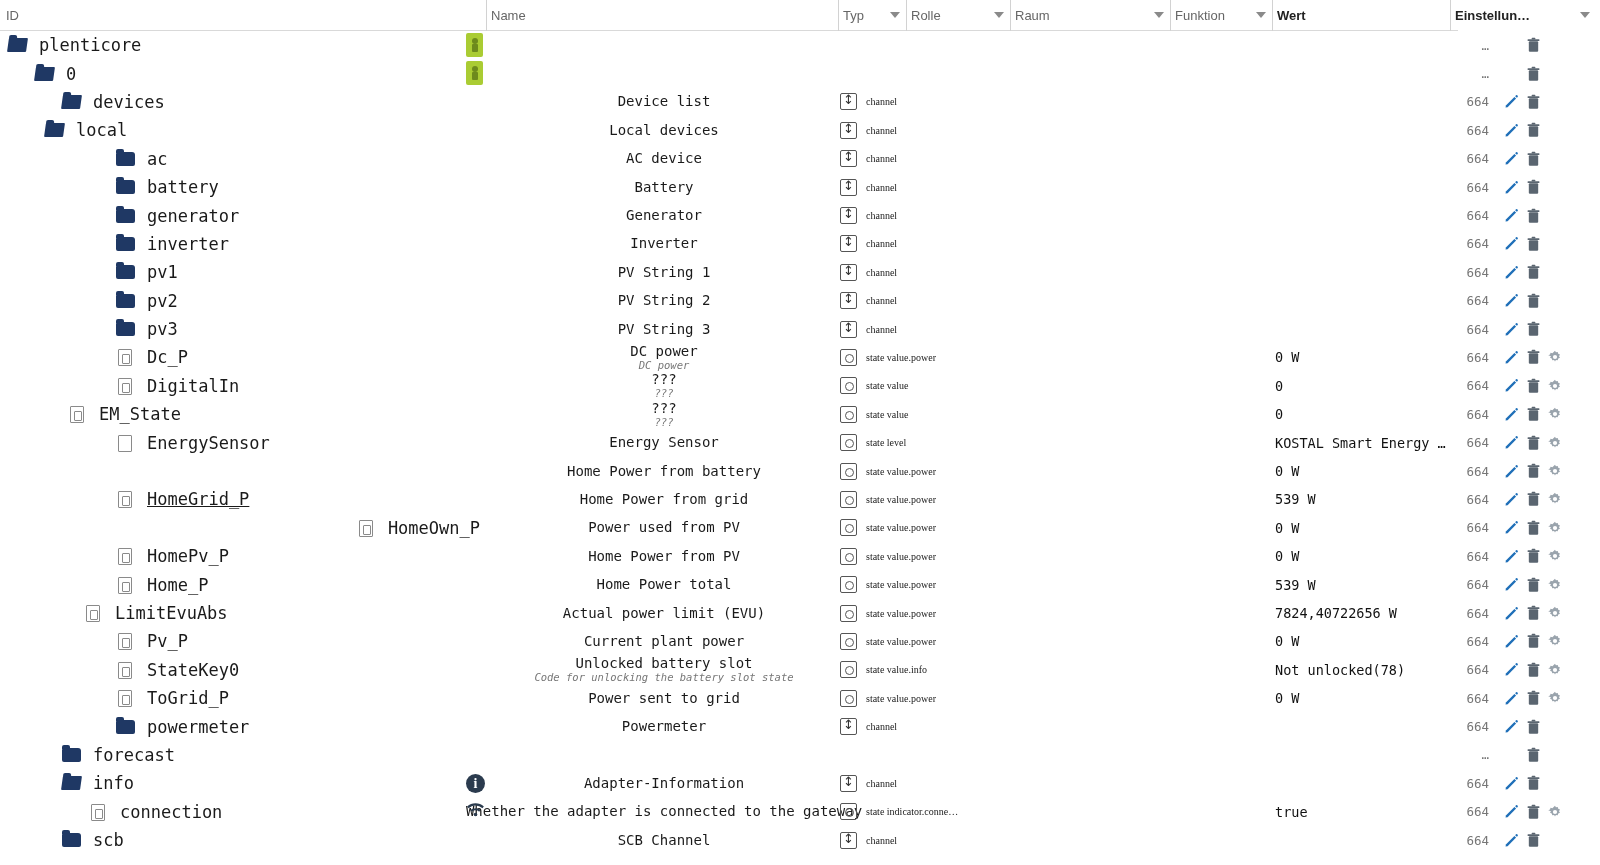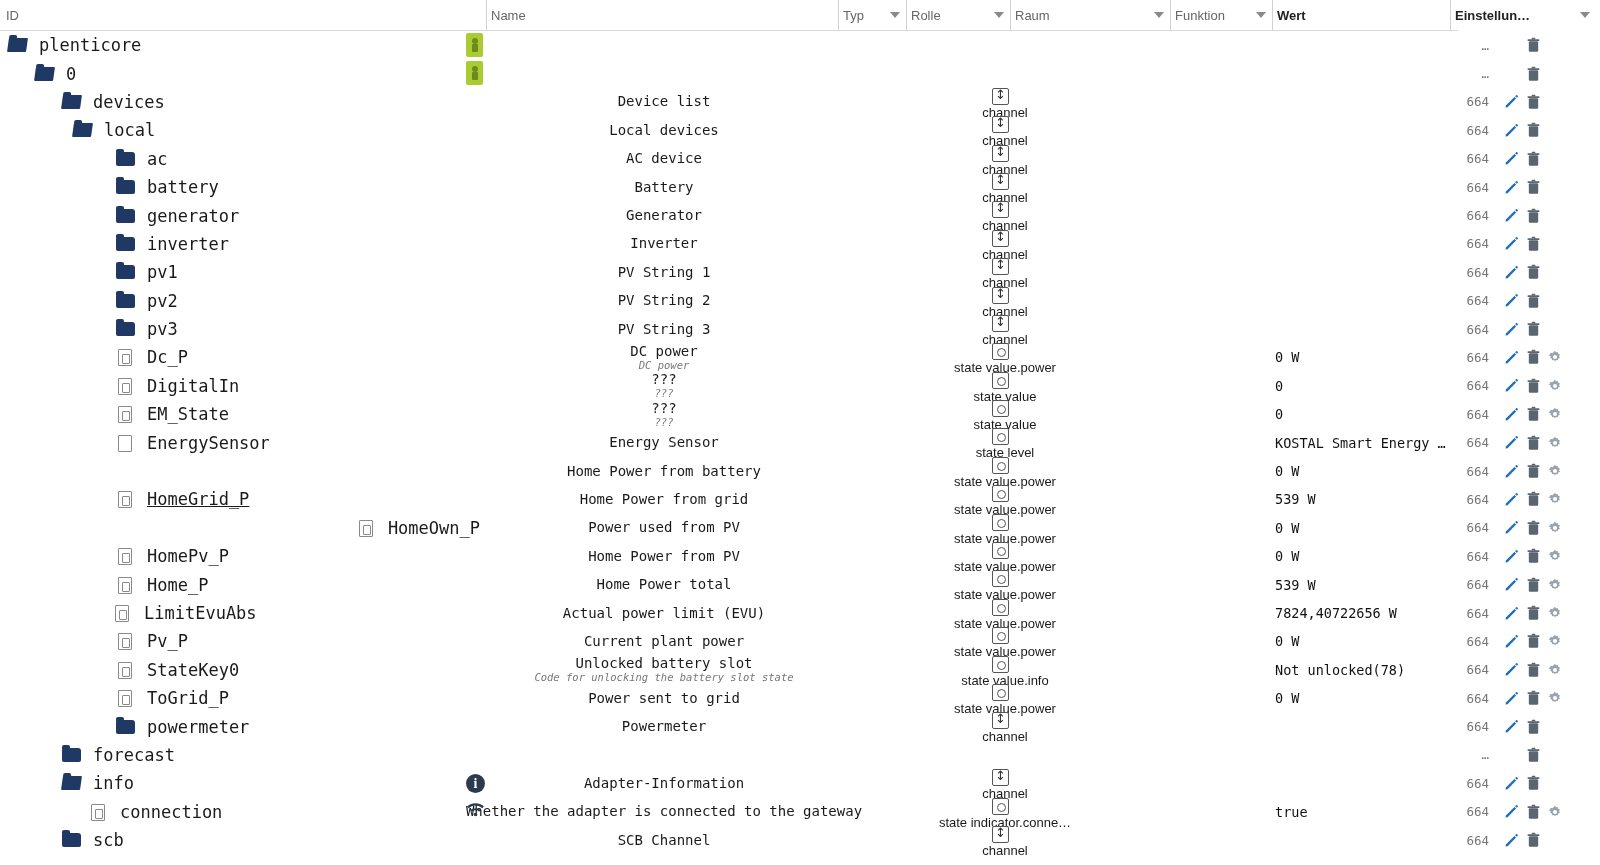--- a/index.html
+++ b/index.html
@@ -196,24 +196,23 @@
     left: 5.5px; top: 11px;
     width: 6px; height: 8px;
     background: #6d8a1c;
     border-radius: 1px;
   }
 
   
   .typcell {
     left: 840px;
     width: 330px;
-    font-family: Liberation Sans, sans-serif;
-    font-size: 13px;
+    font-family: Liberation Serif, serif;
+    font-size: 10px;
     color: #1a1a1a;
-    flex-direction: column;
   }
   .tbox {
     width: 17px; height: 17px;
     border: 1.3px solid #555;
     border-radius: 2px;
     margin-right: 9px;
     position: relative;
     flex: 0 0 auto;
   }
   .tbox.channel:after {
@@ -375,21 +374,21 @@
         </div>
         <div class="act trash">
           <svg width="15" height="16" viewBox="0 0 16 17">
             <rect x="3" y="4.4" width="10" height="11.4" rx="1.2" fill="#5a6570"></rect>
             <rect x="1.6" y="2.4" width="12.8" height="1.8" rx="0.8" fill="#5a6570"></rect>
             <rect x="6" y="0.8" width="4" height="1.8" rx="0.7" fill="#5a6570"></rect>
           </svg>
         </div>
       </div>
       <div class="row">
-        <div class="cell idcell" style="padding-left: 73px; align-items: center;">
+        <div class="cell idcell" style="padding-left: 45px; align-items: center;">
           <span class="ficon">
             <span class="folder-open"></span>
           </span>
           <span class="label">local</span>
         </div>
         <div class="cell namecell">
           <span class="n1">Local devices</span>
         </div>
         <div class="cell typcell">
           <span class="tbox channel"></span>
@@ -689,21 +688,21 @@
           </svg>
         </div>
         <div class="act gear">
           <svg width="14" height="14" viewBox="0 0 16 16">
             <path d="M8 0.8 l1 1.9 2.1-.5 .6 2.1 2 .9-1.1 1.8 1.1 1.8-2 .9-.6 2.1-2.1-.5-1 1.9-1-1.9-2.1 .5-.6-2.1-2-.9 1.1-1.8L.3 6.1l2-.9 .6-2.1 2.1 .5z" fill="#9aa4ad"></path>
             <circle cx="8" cy="8" r="2.4" fill="#fff"></circle>
           </svg>
         </div>
       </div>
       <div class="row">
-        <div class="cell idcell" style="padding-left: 116px; text-align: right;">
+        <div class="cell idcell" style="padding-left: 68px; text-align: right;">
           <span class="ficon">
             <span class="file-state"></span>
           </span>
           <span class="label">EM_State</span>
         </div>
         <div class="cell namecell">
           <span class="n1">???</span>
           <span class="n2">???</span>
         </div>
         <div class="cell typcell">
@@ -936,21 +935,21 @@
           </svg>
         </div>
         <div class="act gear">
           <svg width="14" height="14" viewBox="0 0 16 16">
             <path d="M8 0.8 l1 1.9 2.1-.5 .6 2.1 2 .9-1.1 1.8 1.1 1.8-2 .9-.6 2.1-2.1-.5-1 1.9-1-1.9-2.1 .5-.6-2.1-2-.9 1.1-1.8L.3 6.1l2-.9 .6-2.1 2.1 .5z" fill="#9aa4ad"></path>
             <circle cx="8" cy="8" r="2.4" fill="#fff"></circle>
           </svg>
         </div>
       </div>
       <div class="row">
-        <div class="cell idcell" style="padding-left: 113px;">
+        <div class="cell idcell" style="padding-left: 84px;">
           <span class="ficon">
             <span class="file-state"></span>
           </span>
           <span class="label">LimitEvuAbs</span>
         </div>
         <div class="cell namecell">
           <span class="n1">Actual power limit (EVU)</span>
         </div>
         <div class="cell typcell">
           <span class="tbox state"></span>

